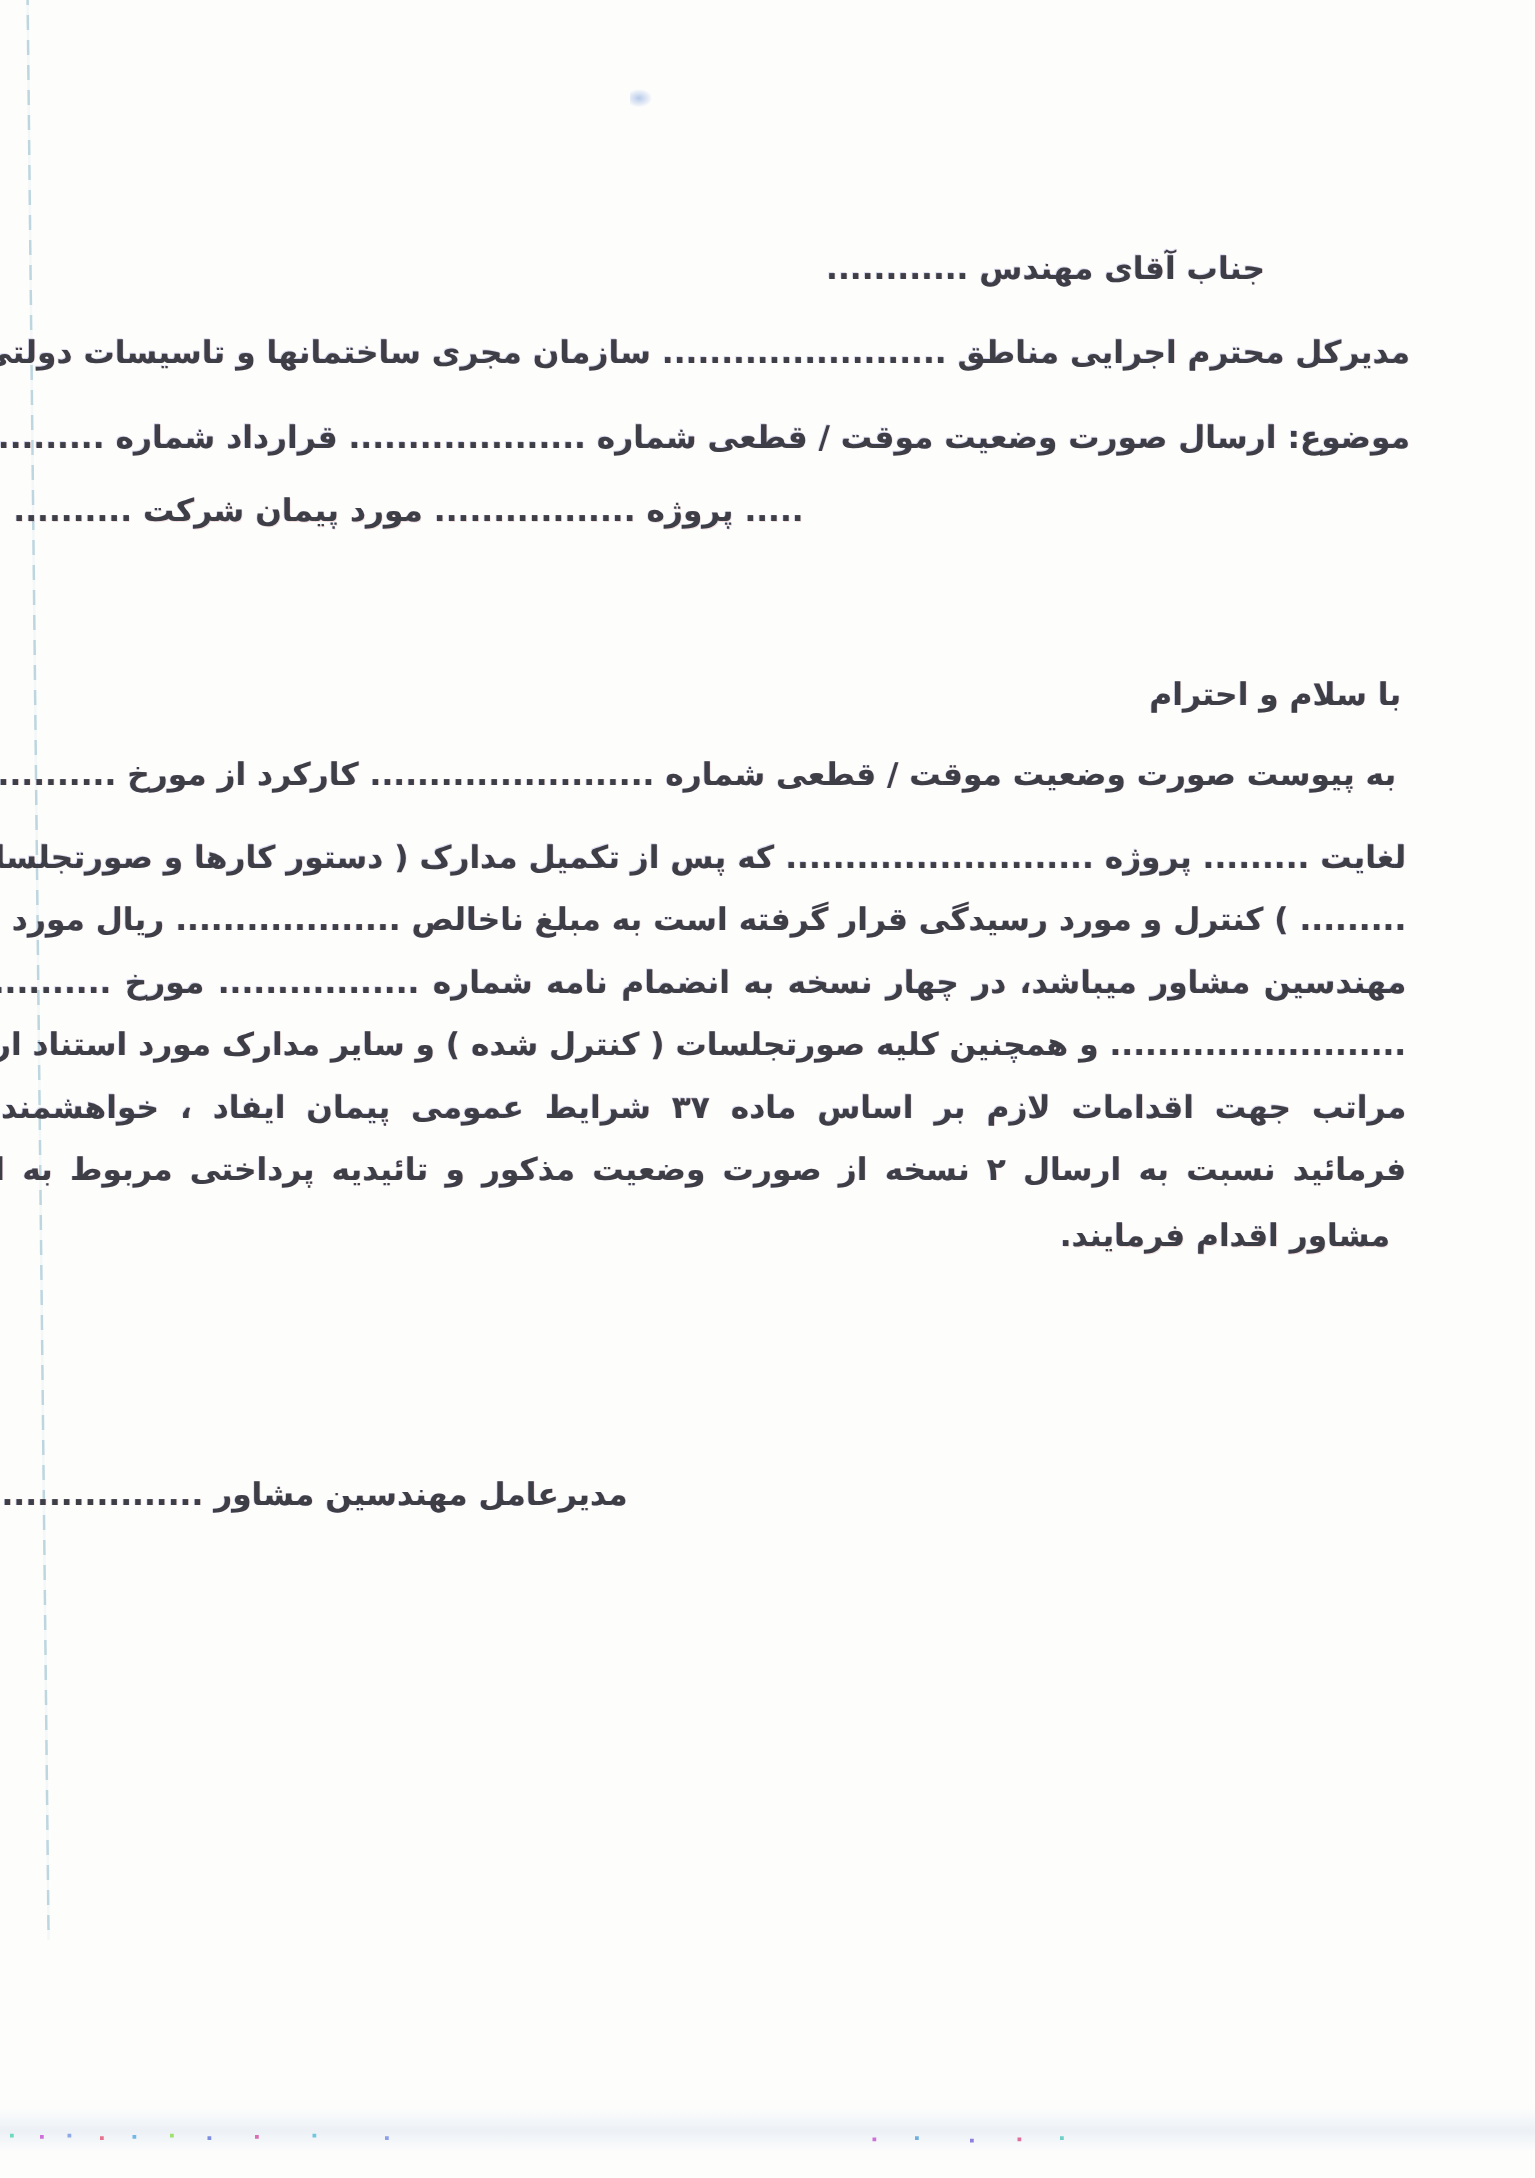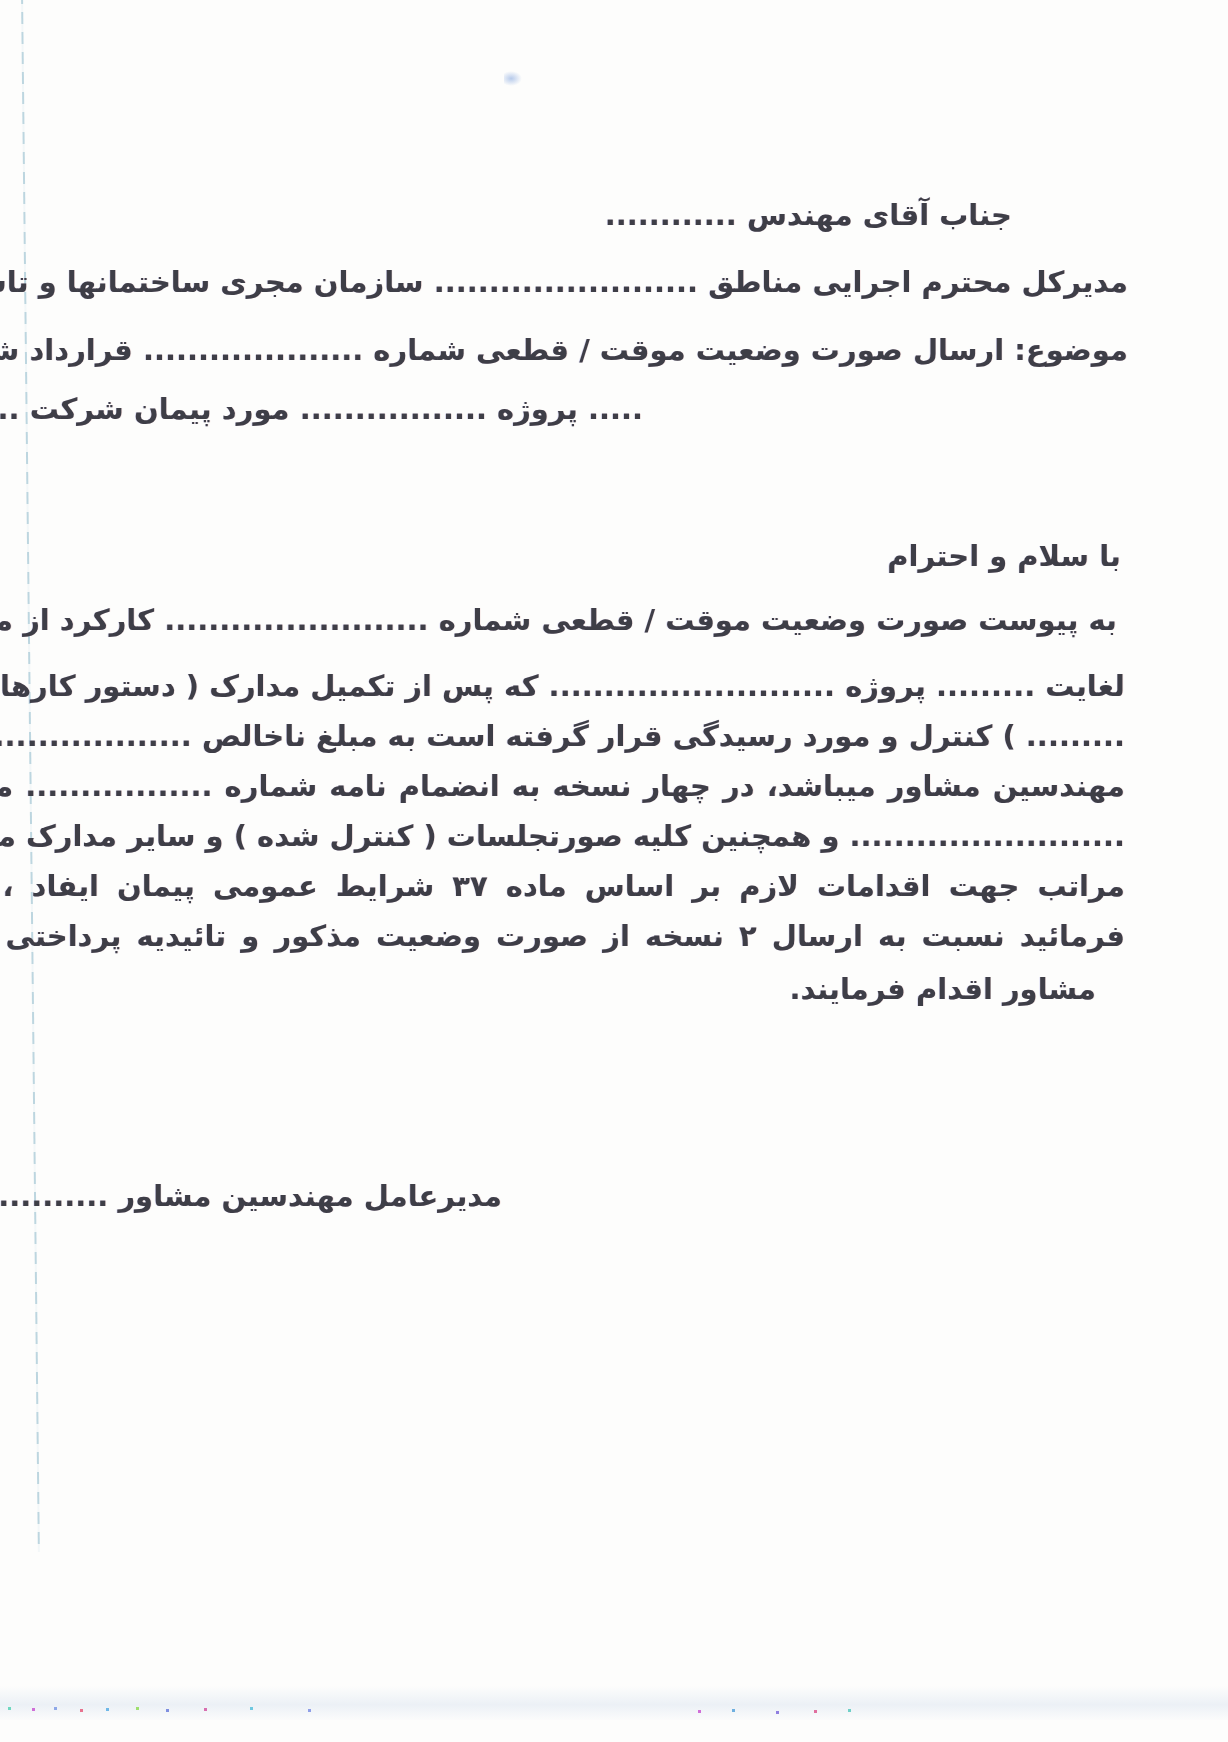--- a/index.html
+++ b/index.html
@@ -11,41 +11,41 @@
   .page {
     position: relative;
     width: 1228px; height: 1742px;
     background: #fdfdfc;
     overflow: hidden;
   }
   .line {
     position: absolute;
     direction: rtl;
     white-space: nowrap;
-    font-size: 29px;
+    font-size: 25px;
     font-weight: bold;
     line-height: 40px;
     color: #3e3e47;
     
     text-shadow: 0.6px 0.3px 0 rgba(185, 75, 75, 0.16),
                 -0.6px -0.3px 0 rgba(75, 75, 195, 0.20);
   }
   .l1  { top: 195px;  right: 216px; }
   .l2  { top: 262px;  right: 100px; }
   .l3  { top: 330px;  right: 100px; }
   .l4  { top: 389px;  right: 585px; }
   .l5  { top: 536px;  right: 107px; }
   .l6  { top: 600px;  right: 111px; }
   .l7  { top: 666px;  right: 103px; }
   .l8  { top: 716px;  right: 103px; }
   .l9  { top: 766px;  right: 103px; word-spacing: 2px; }
   .l10 { top: 816px;  right: 103px; }
   .l11 { top: 866px;  right: 103px; word-spacing: 8px; }
   .l12 { top: 916px;  right: 103px; word-spacing: 5px; }
-  .l13 { top: 969px;  right: 132px; }
+  .l13 { top: 969px;  right: 116px; }
   .l14 { top: 1176px; right: 726px; }
 
   
   .edge-line {
     position: absolute;
     left: 21px; top: -8px;
     width: 2px; height: 1560px;
     background: repeating-linear-gradient(180deg,
         rgba(125, 175, 195, 0.50) 0 12px,
         rgba(170, 205, 220, 0.12) 12px 20px);

